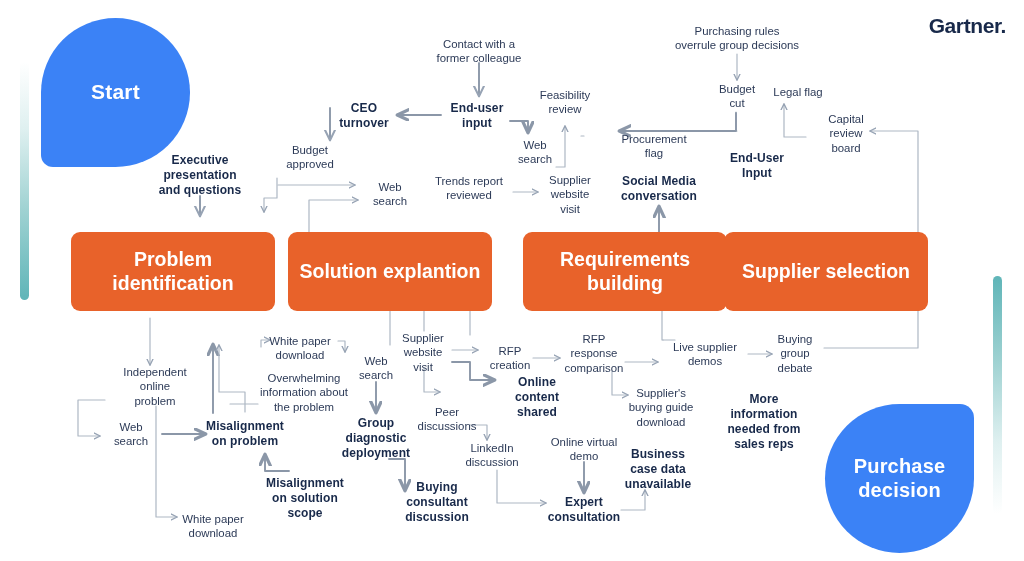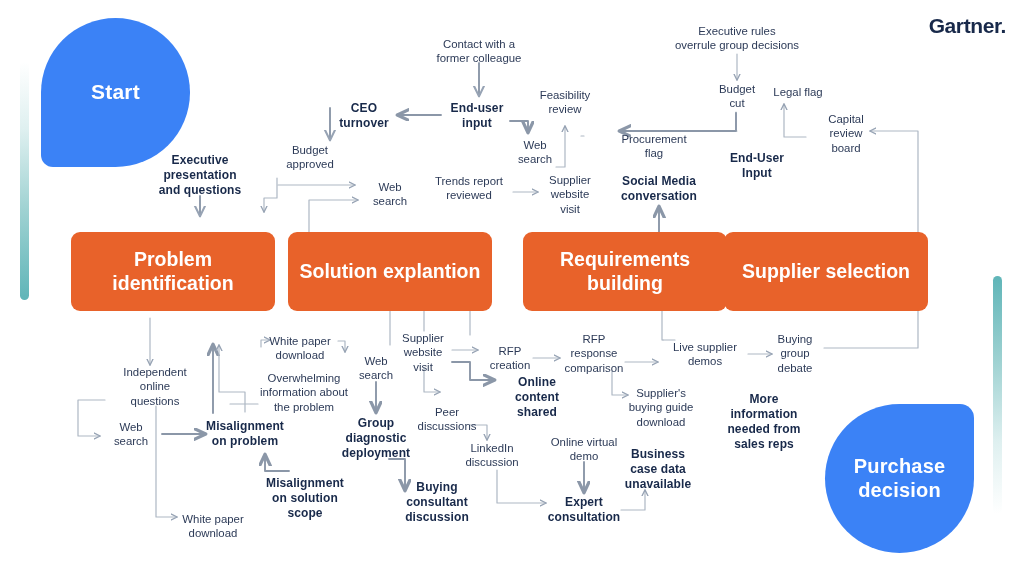--- a/index.html
+++ b/index.html
@@ -231,35 +231,35 @@
 search</div>
       <div class="node" style="left: 469px; top: 188px;">Trends report
 reviewed</div>
       <div class="node" style="left: 570px; top: 195px;">Supplier
 website
 visit</div>
       <div class="node" style="left: 654px; top: 146px;">Procurement
 flag</div>
       <div class="node bold" style="left: 659px; top: 189px;">Social Media
 conversation</div>
-      <div class="node" style="left: 737px; top: 38px;">Executive rules
+      <div class="node" style="left: 737px; top: 38px;">Purchasing rules
 overrule group decisions</div>
       <div class="node" style="left: 737px; top: 96px;">Budget
 cut</div>
       <div class="node bold" style="left: 757px; top: 166px;">End-User
 Input</div>
       <div class="node" style="left: 798px; top: 92px;">Legal flag</div>
       <div class="node" style="left: 846px; top: 134px;">Capital
 review
 board</div>
     </div>
   <div id="nodes-below-host">
       <div class="node" style="left: 155px; top: 387px;">Independent
 online
-questions</div>
+problem</div>
       <div class="node" style="left: 131px; top: 434px;">Web
 search</div>
       <div class="node" style="left: 213px; top: 526px;">White paper
 download</div>
       <div class="node" style="left: 300px; top: 348px;">White paper
 download</div>
       <div class="node" style="left: 304px; top: 393px;">Overwhelming
 information about
 the problem</div>
       <div class="node bold" style="left: 245px; top: 434px;">Misalignment

